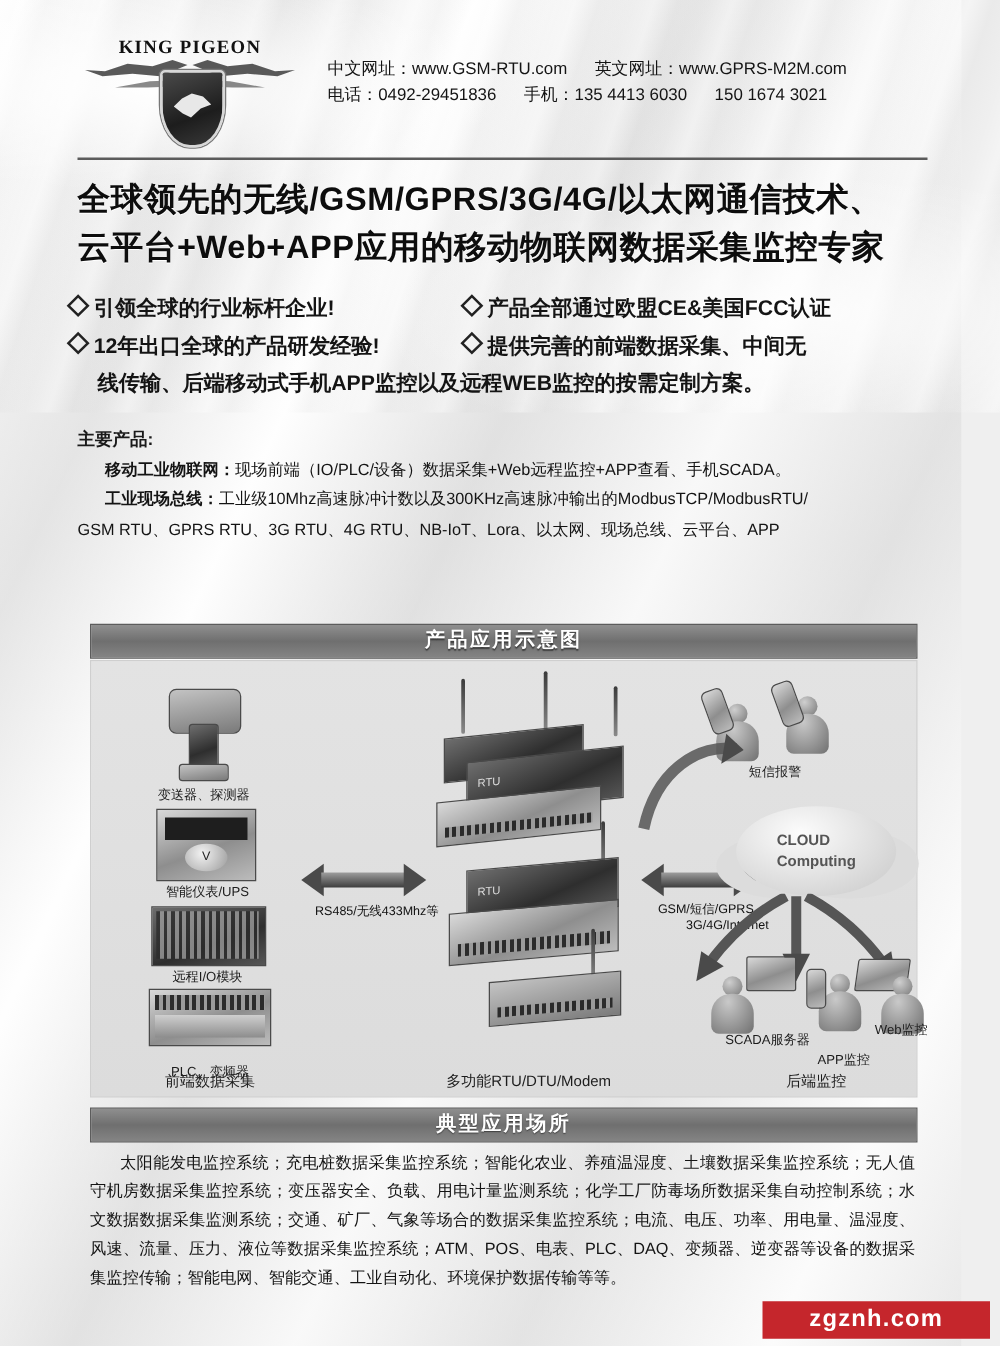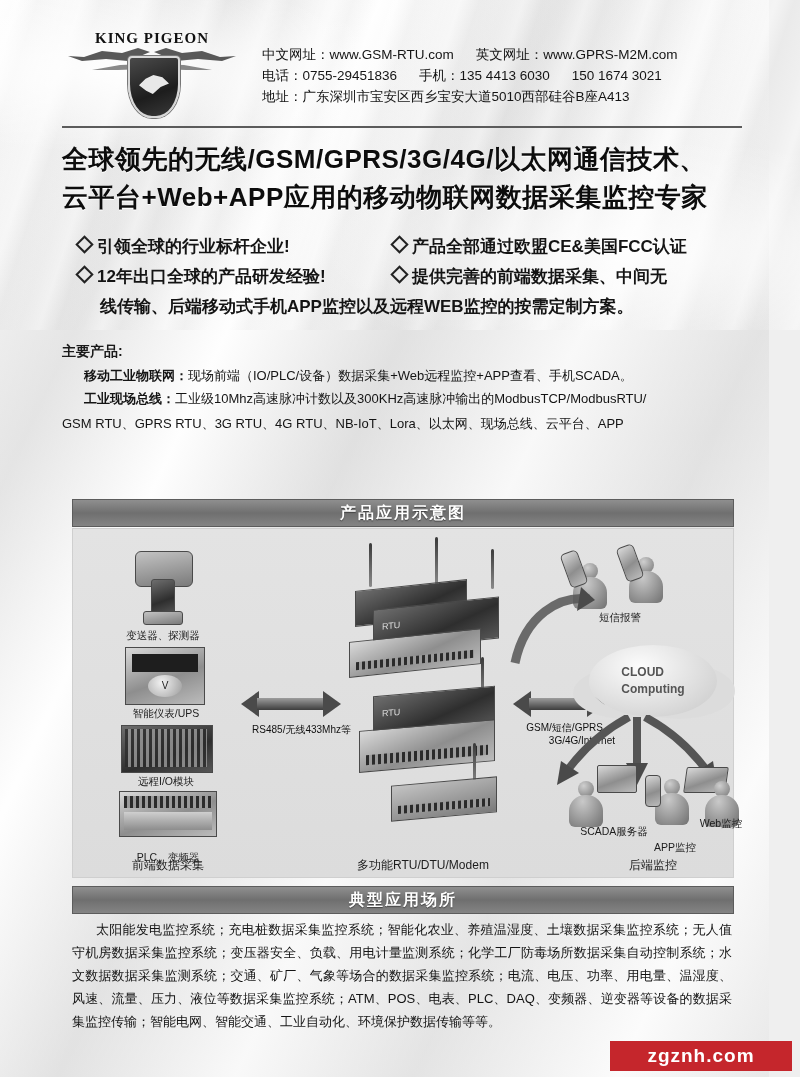--- a/index.html
+++ b/index.html
@@ -56,21 +56,21 @@
   .hrule{position:absolute;left:62px;top:126px;width:680px;height:2px;background:#5b5b5b;}
 
   
   .headline{position:absolute;left:62px;top:140px;width:690px;}
   .headline div{
     font-size:26px;font-weight:bold;line-height:38px;color:#0d0d0d;
     letter-spacing:0.5px;
     text-shadow:0 1px 0 #fff;
   }
 
-  .bullets{position:absolute;left:78px;top:232px;width:700px;}
+  .bullets{position:absolute;left:56px;top:232px;width:700px;}
   .bullets .bl{font-size:17px;line-height:30px;font-weight:bold;color:#141414;white-space:nowrap;}
   .bullets .b-col{display:inline-block;}
   .dia{display:inline-block;transform:rotate(45deg);width:9px;height:9px;border:2px solid #222;margin-right:6px;position:relative;top:-1px;}
 
   
   .prod-title{position:absolute;left:62px;top:343px;font-size:14px;font-weight:bold;}
   .prod{position:absolute;left:62px;top:366px;width:700px;font-size:13px;line-height:19px;color:#141414;}
   .prod .line{margin-bottom:4px;}
   .prod .k{font-weight:bold;}
   .prod .ind{display:block;}
@@ -145,24 +145,21 @@
         </g>
       </svg>
       <div class="shield"></div>
     </div>
 
     <div class="contact">
       <div class="row">
         <span class="lbl">中文网址：</span><span class="val">www.GSM-RTU.com</span><span class="gap"></span><span class="lbl">英文网址：</span><span class="val">www.GPRS-M2M.com</span>
       </div>
       <div class="row">
-        <span class="lbl">电话：</span><span class="val">0755-29451836</span><span class="gap"></span><span class="lbl">手机：</span><span class="val">135 4413 6030</span><span class="gap"></span><span class="val">150 1674 3021</span>
-      </div>
-      <div class="row">
-        <span class="lbl">地址：</span><span class="val">广东深圳市宝安区西乡宝安大道5010西部硅谷B座A413</span>
+        <span class="lbl">电话：</span><span class="val">0492-29451836</span><span class="gap"></span><span class="lbl">手机：</span><span class="val">135 4413 6030</span><span class="gap"></span><span class="val">150 1674 3021</span>
       </div>
     </div>
   </div>
   <div class="hrule"></div>
 
   <div class="headline">
     <div>全球领先的无线/GSM/GPRS/3G/4G/以太网通信技术、</div>
     <div>云平台+Web+APP应用的移动物联网数据采集监控专家</div>
   </div>
 

